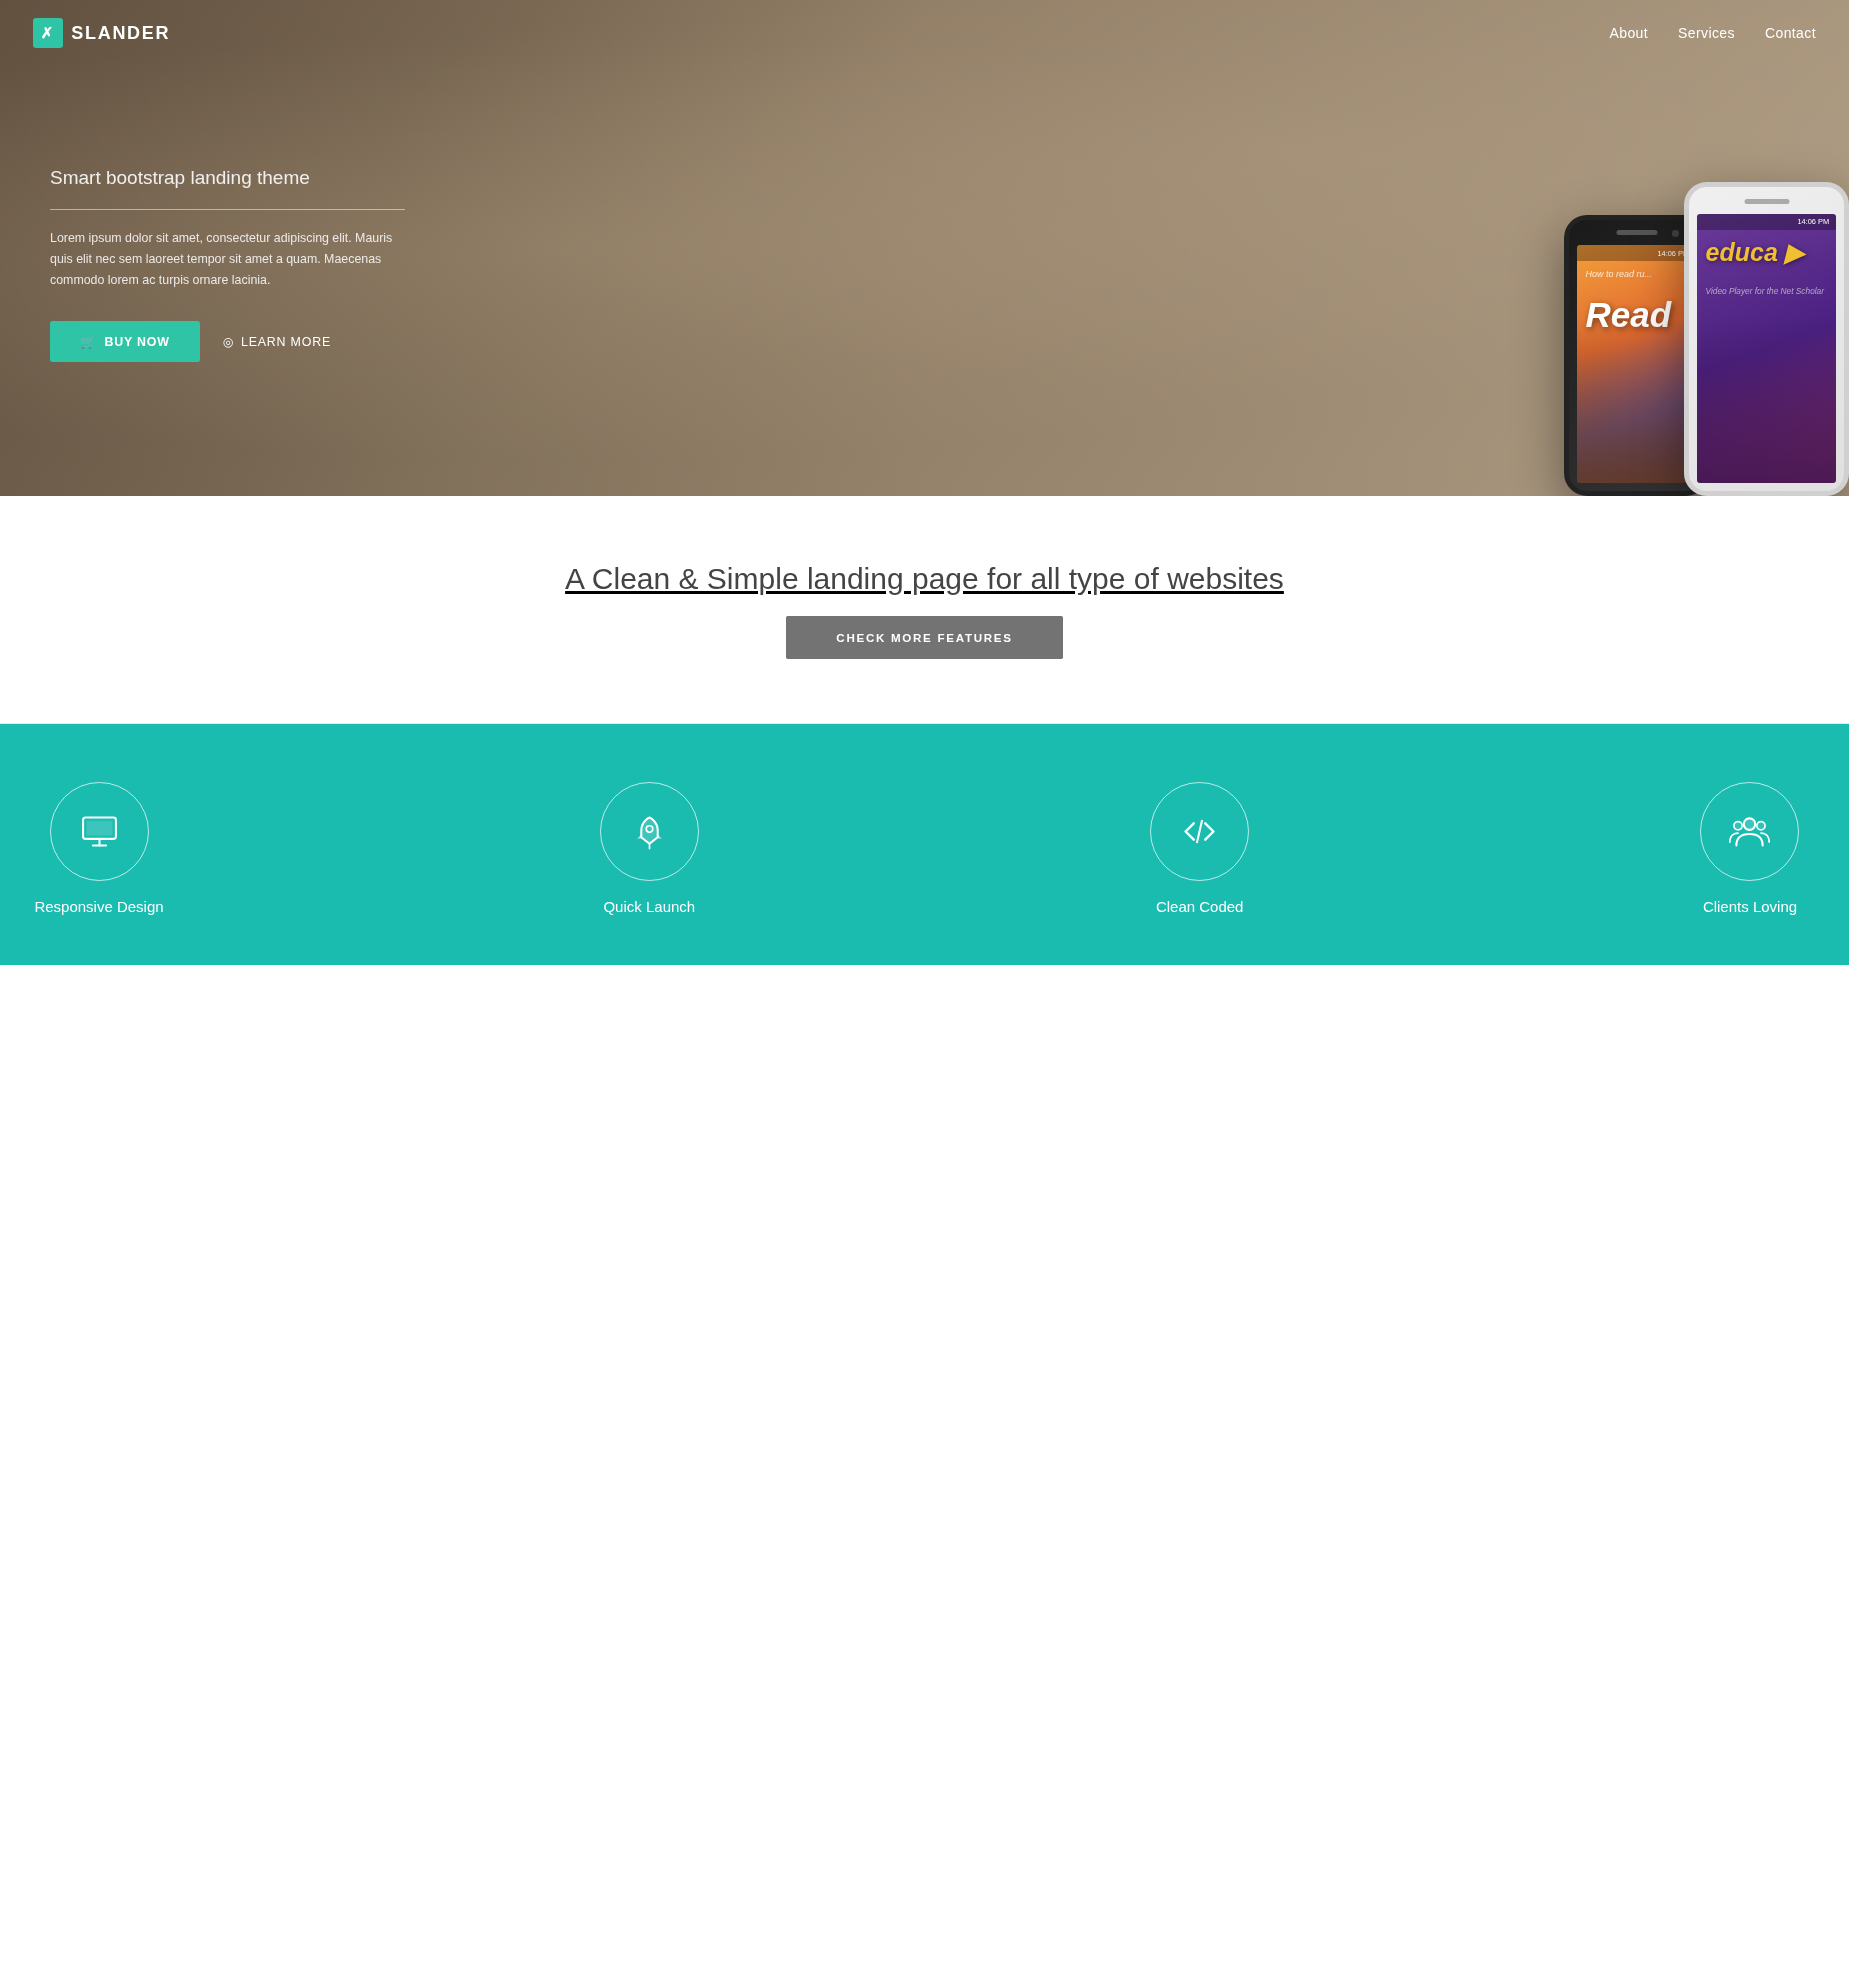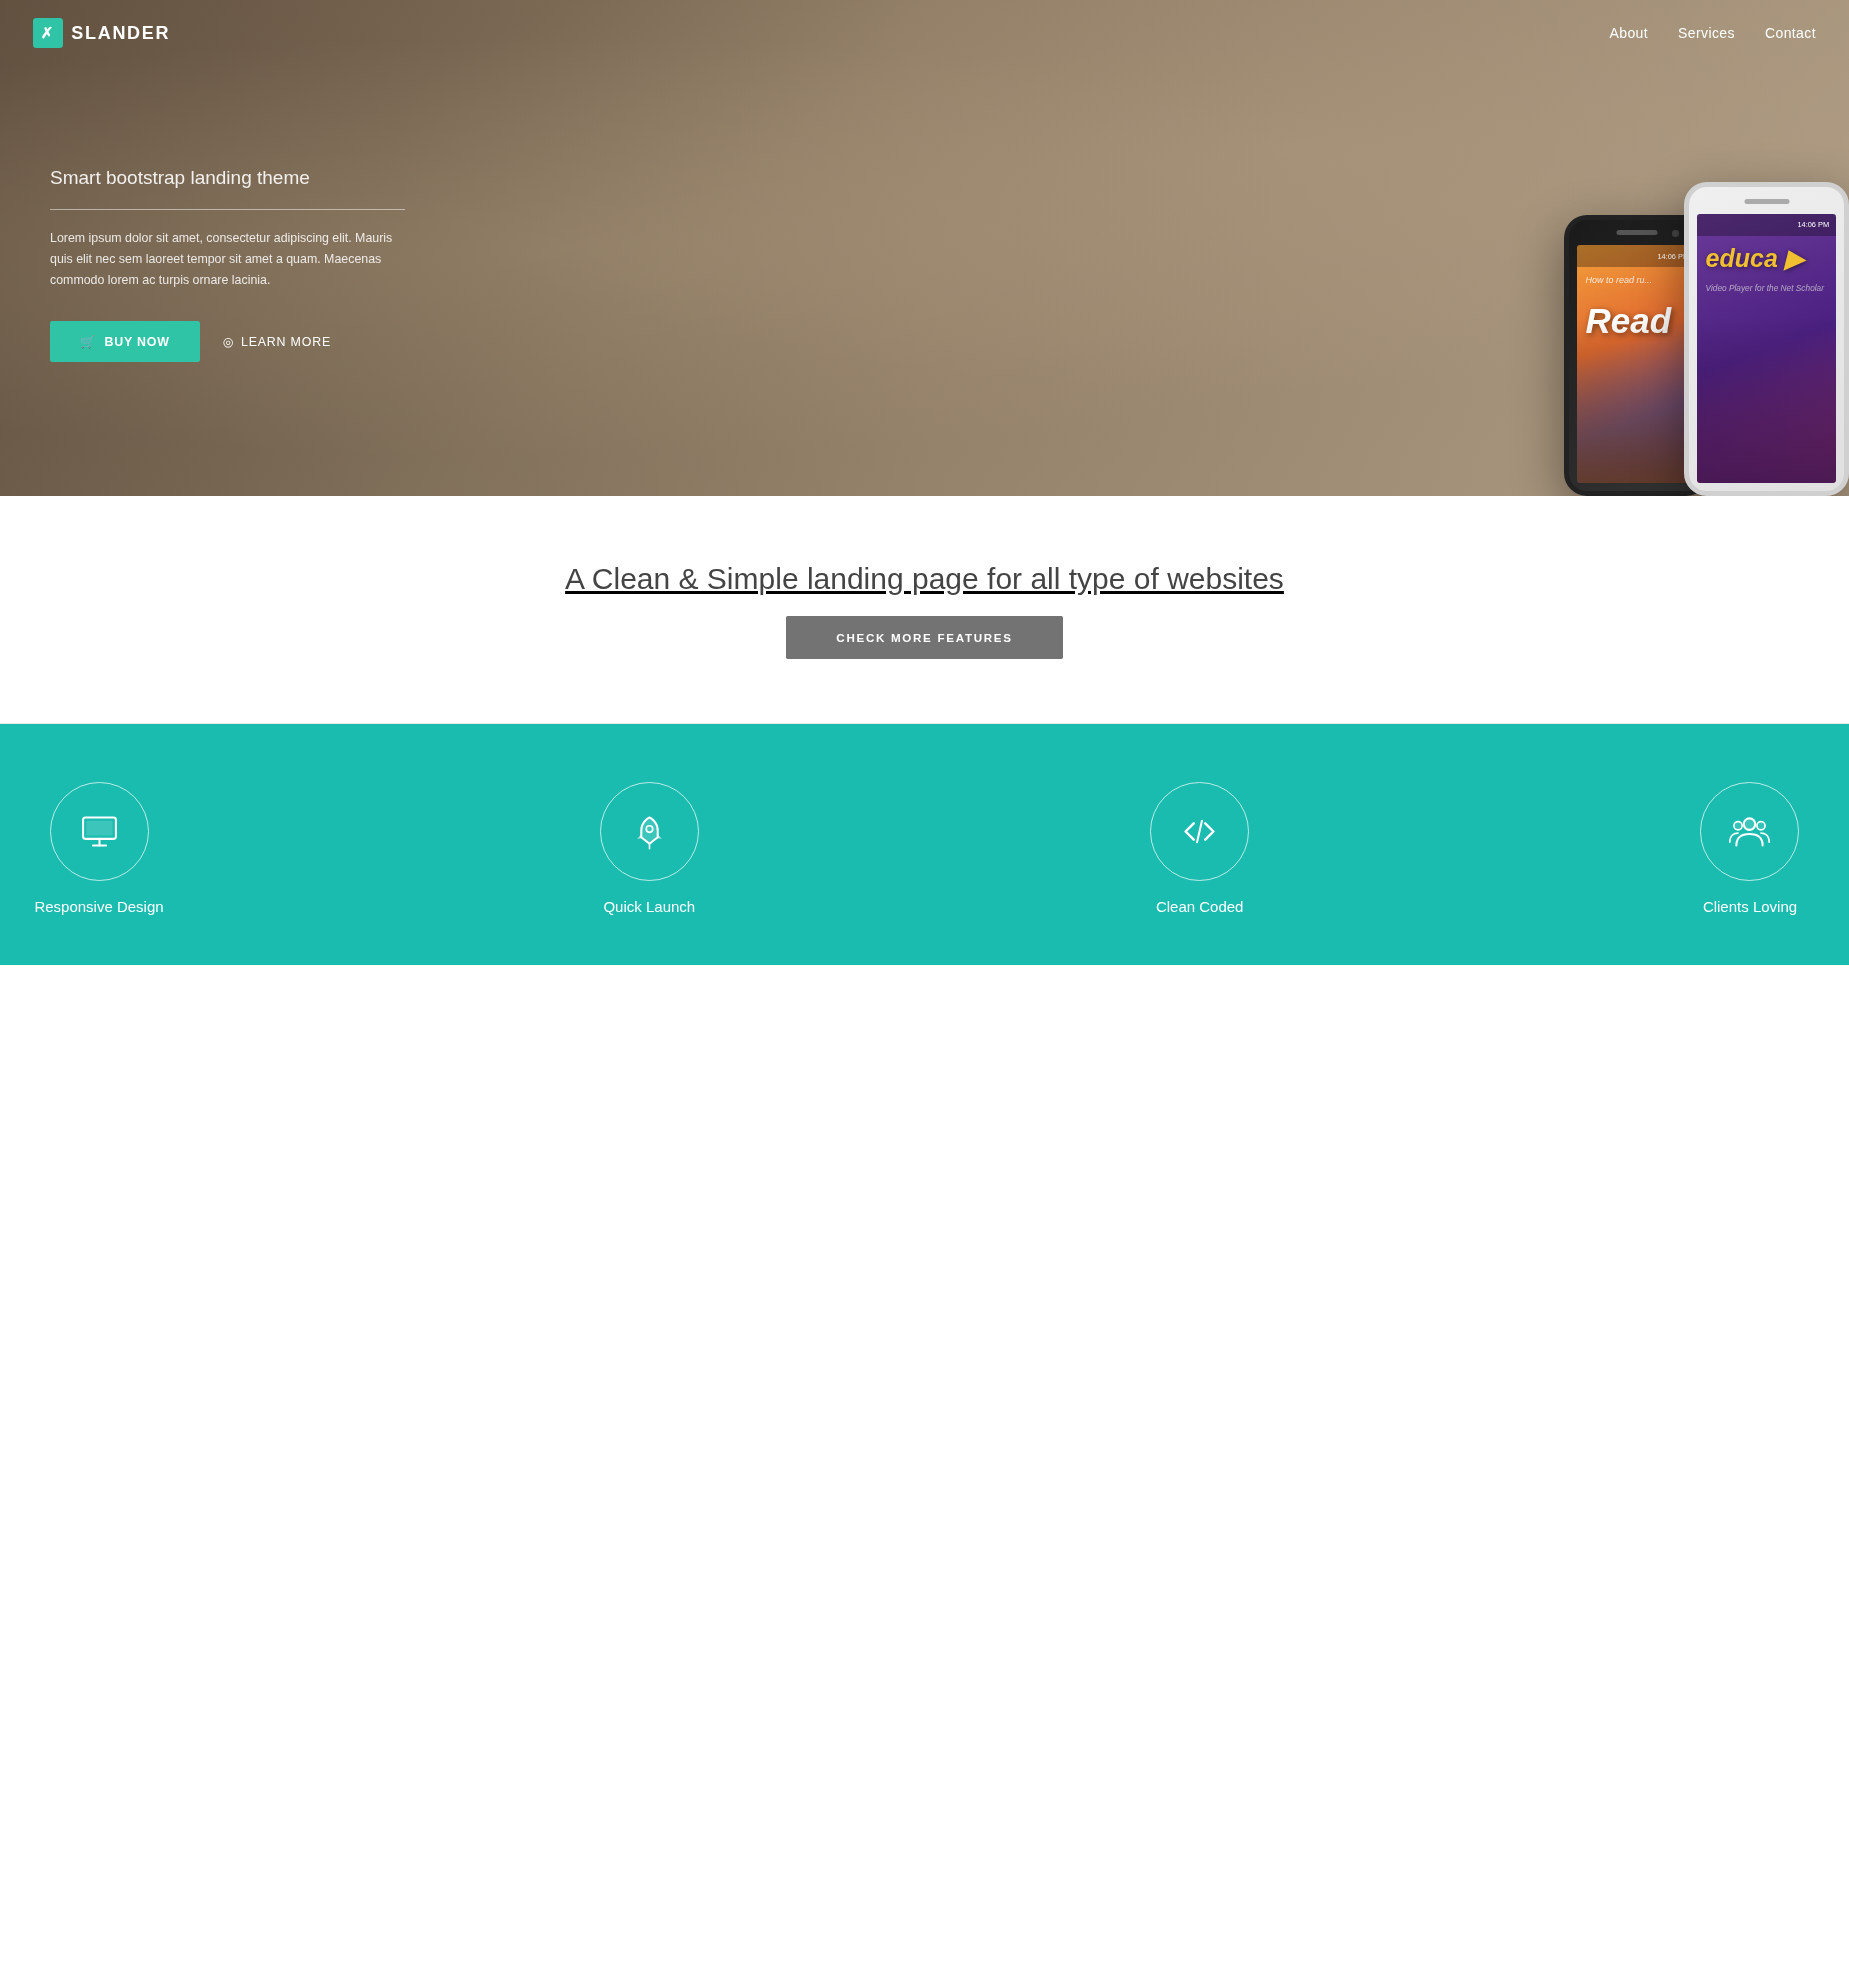--- a/index.html
+++ b/index.html
@@ -192,21 +192,21 @@
       overflow: hidden;
     }
     .phone-screen-white {
       position: absolute;
       inset: 26.5px 8.3px 8.3px 8.3px;
       border-radius: 3.3px;
       background: linear-gradient(160deg, #6b3a9a 0%, #4a2080 50%, #8b3060 100%);
       overflow: hidden;
     }
     .phone-status-bar {
-      height: 22px;
+      height: 16px;
       background: rgba(0,0,0,0.3);
       display: flex;
       align-items: center;
       justify-content: flex-end;
       padding: 0 6.6px;
       font-size: 7.4px;
       color: white;
     }
     .phone-content {
       padding: 8.3px;
@@ -374,21 +374,21 @@
     </div>
 
     <div class="phone phone-white">
       <div class="phone-speaker-white"></div>
       <div class="phone-screen-white">
         <div class="phone-status-bar">
           <span>14:06 PM</span>
         </div>
         <div class="phone-content">
           <div style="font-size:25px;font-weight:900;color:#f0c030;text-shadow:0.8px 0.8px 5px rgba(0,0,0,0.5);">educa ▶</div>
-          <div style="font-size:8.3px;font-weight:normal;opacity:0.7;color:#ddd;margin-top:10px;">Video Player for the Net Scholar</div>
+          <div style="font-size:8.3px;font-weight:normal;opacity:0.7;color:#ddd;margin-top:19px;">Video Player for the Net Scholar</div>
         </div>
         <div style="position:absolute;bottom:0;left:0;right:0;height:165px;background:linear-gradient(0deg,rgba(60,20,80,0.8)0%,transparent 100%);border-radius:0 0 3.3px 3.3px;"></div>
       </div>
     </div>
   </div>
 </section>
 
 <section class="features-section" id="about">
   <h2 class="features-title">A Clean &amp; Simple landing page for all type of websites</h2>
   <button class="btn-check">CHECK MORE FEATURES</button>

